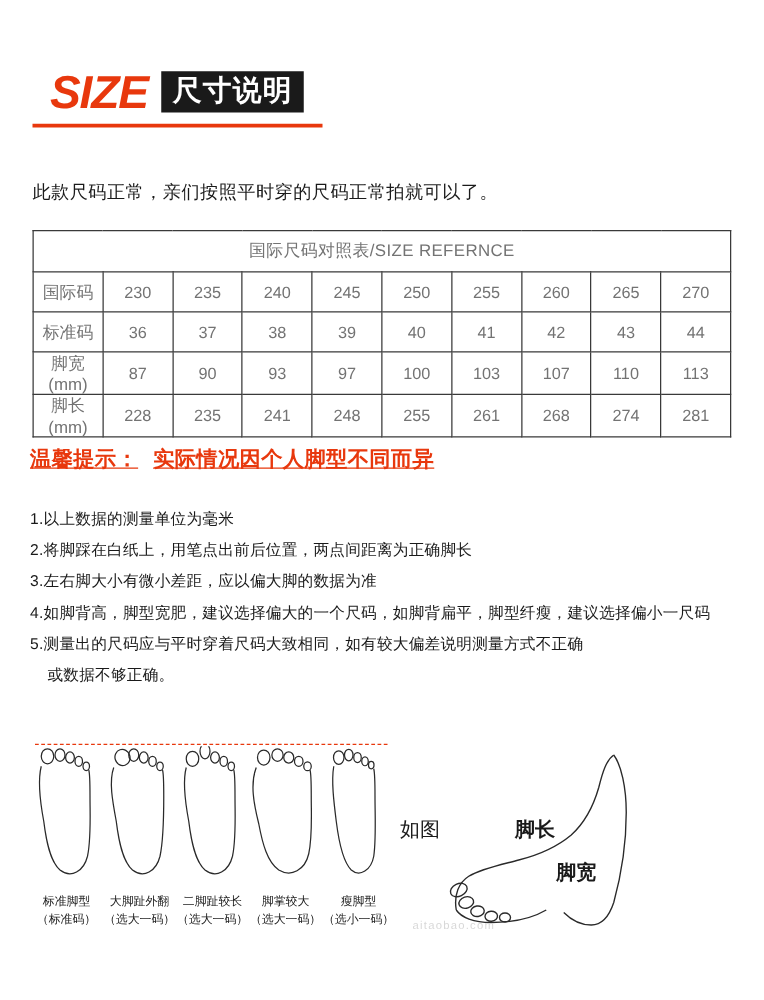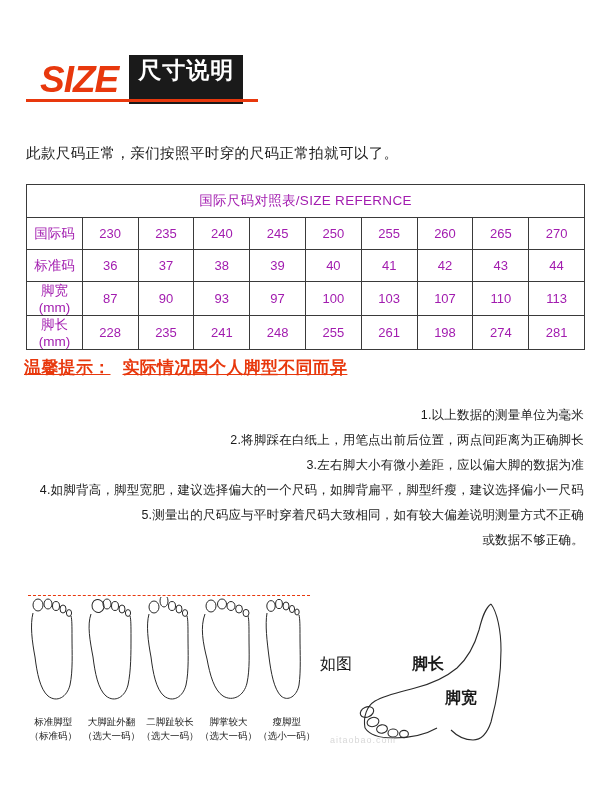--- a/index.html
+++ b/index.html
@@ -39,21 +39,21 @@
     letter-spacing: -1px;
     color: #e8380d;
     line-height: 1;
   }
   .header-box {
     margin-left: 11px;
     background: #1a1a1a;
     color: #ffffff;
     font-weight: bold;
     font-size: 23px;
-    padding: 4px 9px 22px 9px;
+    padding: 4px 9px 6px 9px;
     line-height: 1;
     letter-spacing: 1px;
   }
   .header-rule {
     position: absolute;
     left: 26px;
     top: 99px;
     width: 232px;
     height: 3px;
     background: #e8380d;
@@ -76,21 +76,21 @@
     top: 184px;
     width: 559px;
     border-collapse: collapse;
     table-layout: fixed;
   }
   .size-table td {
     border: 1px solid #3a3a3a;
     height: 31px;
     text-align: center;
     font-size: 13px;
-    color: #a21caf;
+    color: #737373;
     padding: 0;
   }
   .size-table .caption-cell {
     font-size: 13.5px;
     height: 32px;
     letter-spacing: 0.3px;
   }
   .size-table .rowlabel {
     width: 82px;
     font-weight: normal;
@@ -115,21 +115,20 @@
   }
   .notes {
     position: absolute;
     left: 24px;
     top: 403px;
     width: 560px;
     font-size: 12.5px;
     color: #1a1a1a;
     line-height: 25px;
     letter-spacing: 0.2px;
-    text-align: right;
   }
   .notes div.indent {
     padding-left: 14px;
   }
 
   
   .feet-area {
     position: absolute;
     left: 24px;
     top: 585px;
@@ -262,21 +261,21 @@
         <td>113</td>
       </tr>
       <tr>
         <td class="rowlabel">脚长(mm)</td>
         <td>228</td>
         <td>235</td>
         <td>241</td>
         <td>248</td>
         <td>255</td>
         <td>261</td>
-        <td>198</td>
+        <td>268</td>
         <td>274</td>
         <td>281</td>
       </tr>
     </tbody>
   </table>
 
   <div class="tips-title">
     <span>温馨提示：</span><span class="tips-sub">实际情况因个人脚型不同而异</span>
   </div>
 

